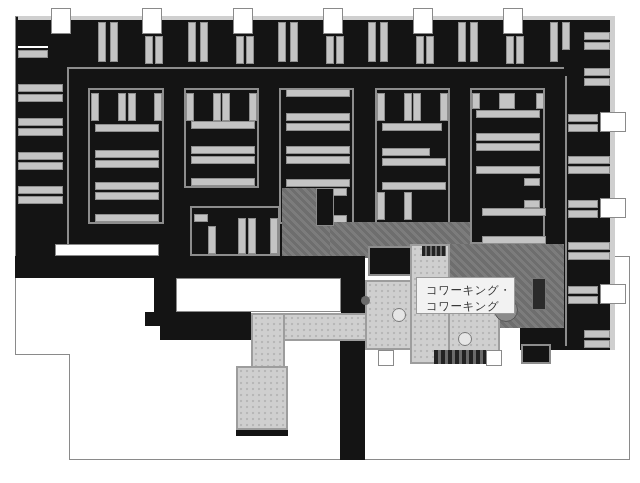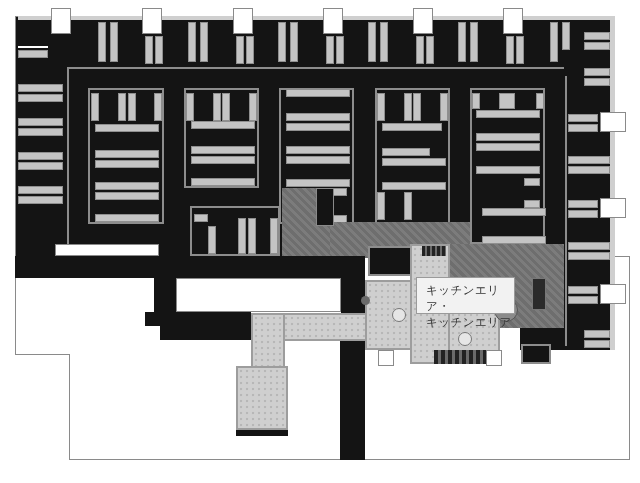--- a/index.html
+++ b/index.html
@@ -200,18 +200,18 @@
 
   <div class="abs" style="left:422px;top:246px;width:24px;height:10px;background:repeating-linear-gradient(90deg,#222 0 3px,#6a6a6a 3px 5px);"></div>
   <div class="abs" style="left:434px;top:350px;width:52px;height:14px;background:repeating-linear-gradient(90deg,#222 0 4px,#6a6a6a 4px 7px);"></div>
 
   <div class="abs white" style="left:378px;top:350px;width:14px;height:14px;border:1px solid #8a8a8a;"></div>
   <div class="abs white" style="left:486px;top:350px;width:14px;height:14px;border:1px solid #8a8a8a;"></div>
 
   <div class="abs dark" style="left:521px;top:344px;width:30px;height:20px;border:2px solid #8d8d8d;box-sizing:border-box;"></div>
 
   <div class="label-box" style="left:416px;top:277px;width:99px;height:37px;">
-    <div>キッチンエリア・</div>
-    <div>キッチンエリア</div>
+    <div>コワーキング・</div>
+    <div>コワーキング</div>
   </div>
 
 
 </div>
 
 </body></html>

